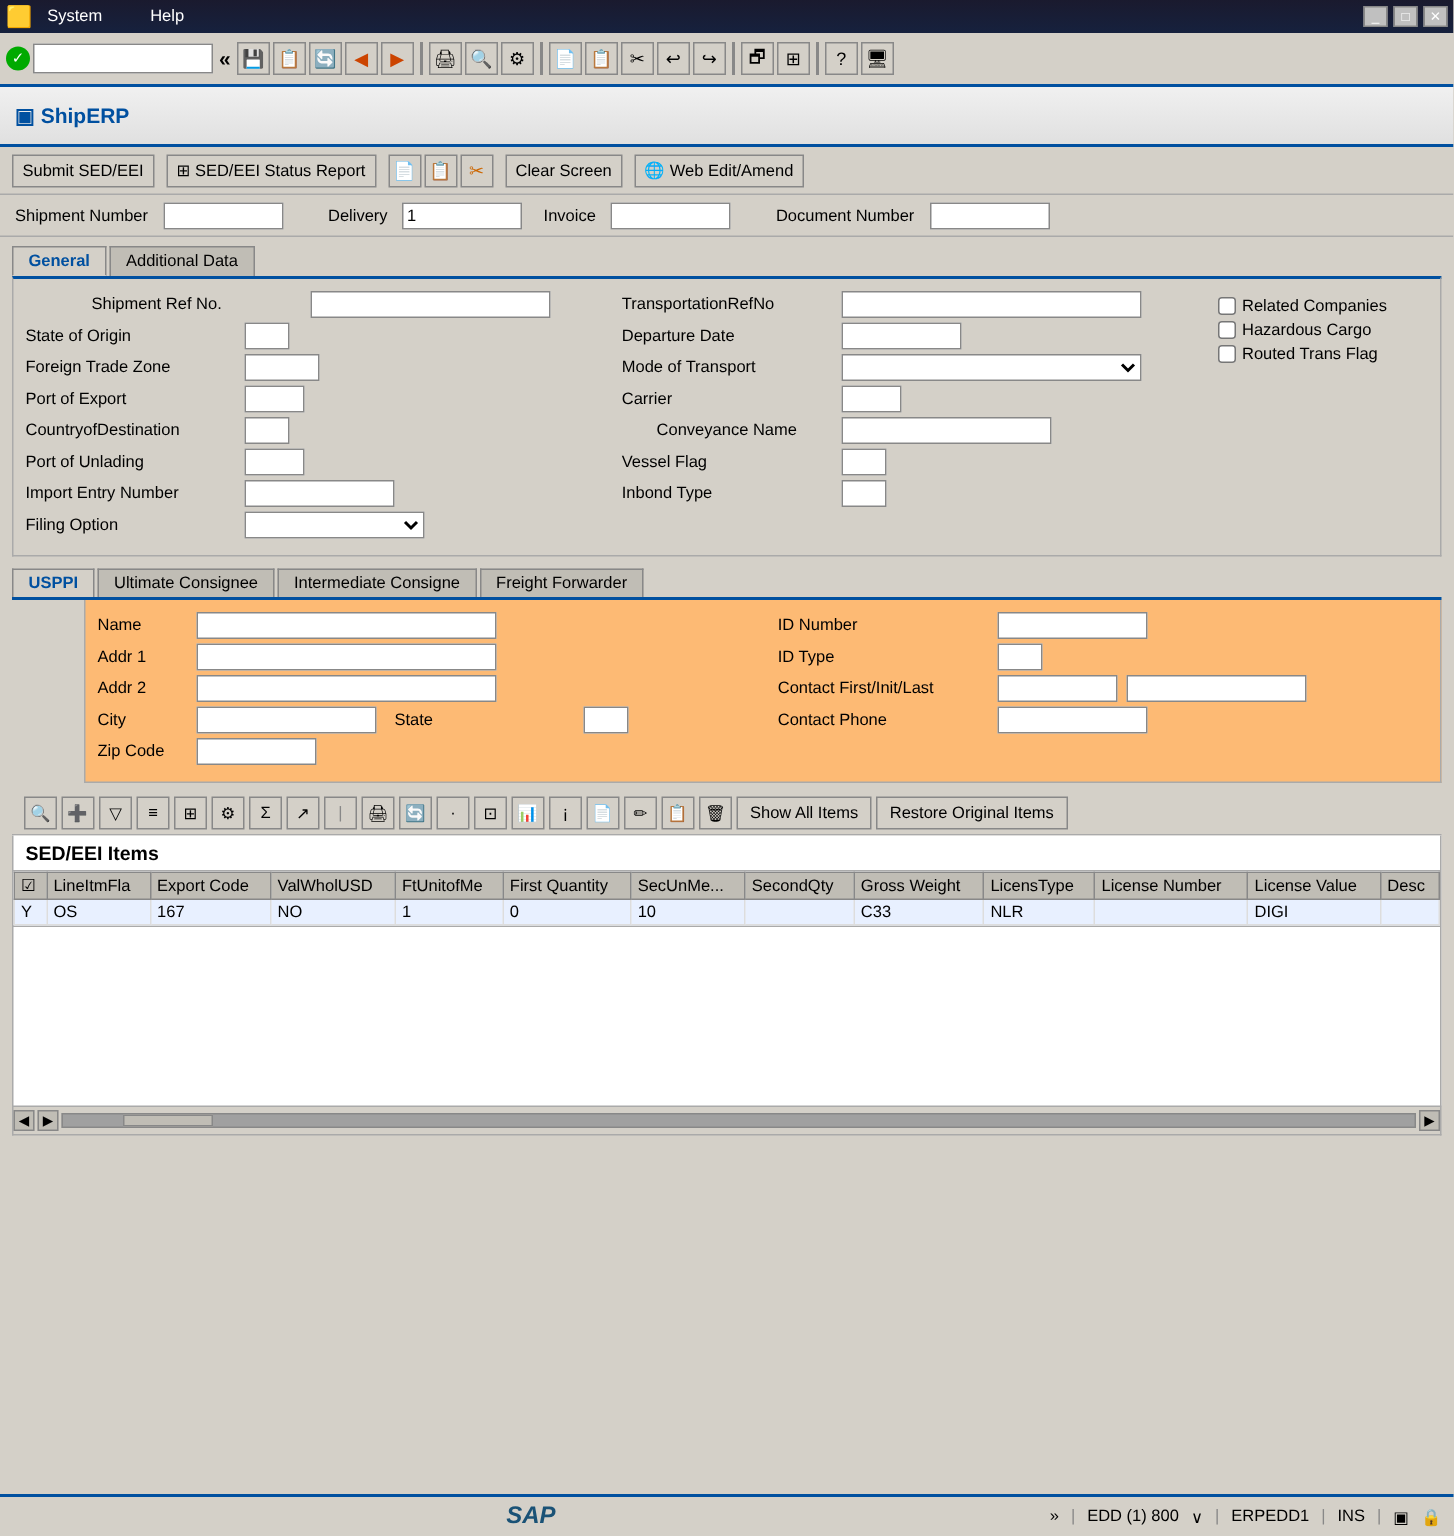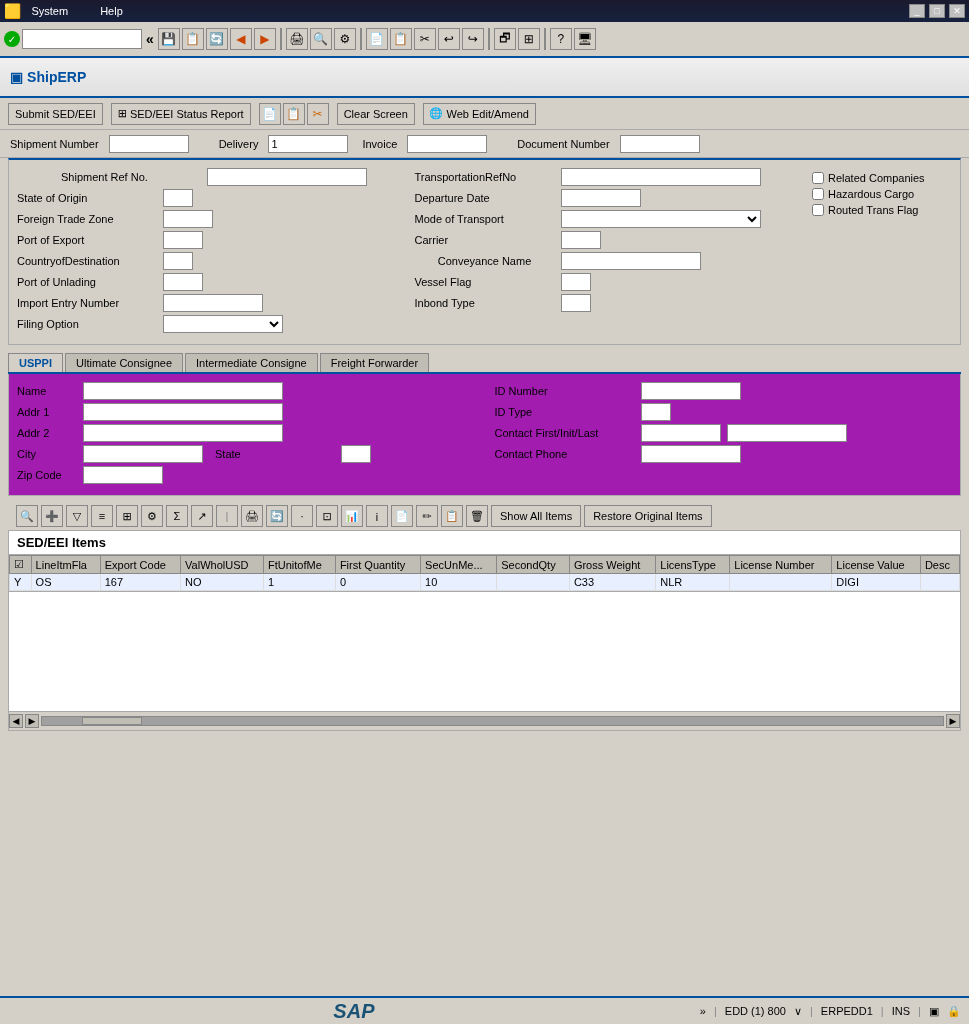--- a/index.html
+++ b/index.html
@@ -146,20 +146,26 @@
     <label class="form-label">Shipment Number</label>
     <input class="form-input form-input-md" style="width: 80px;">
     <label class="form-label" style="margin-left:20px;">Delivery</label>
     <input class="form-input form-input-md" value="1" style="width: 80px;">
     <label class="form-label" style="margin-left:4px;">Invoice</label>
     <input class="form-input form-input-md" style="width: 80px;">
     <label class="form-label" style="margin-left:20px;">Document Number</label>
     <input class="form-input form-input-md" style="width: 80px;">
   </div>
 
+  <div style="padding:6px 8px 0 8px;background:#d4d0c8;">
+    <div class="tab-container" style="padding:0;">
+      <div class="tab active">General</div>
+      <div class="tab">Additional Data</div>
+    </div>
+  </div>
 
   <div style="background:#d4d0c8;border-top:2px solid #0050a0;margin:0 8px;border:1px solid #aaa;border-top:2px solid #0050a0;padding:8px;">
     <div style="display:flex;gap:20px;">
 
       <div style="flex:1;">
         <div class="form-group">
           <label style="min-width:140px;margin-left:44px;">Shipment Ref No.</label>
           <input class="form-input" style="width: 160px;">
         </div>
         <div class="form-group">
@@ -241,21 +247,21 @@
   </div>
 
   <div style="margin:8px 8px 0 8px;">
     <div class="usppi-tabs" style="margin:0;padding:0;border-bottom:2px solid #0050a0;">
       <div class="usppi-tab active">USPPI</div>
       <div class="usppi-tab">Ultimate Consignee</div>
       <div class="usppi-tab">Intermediate Consigne</div>
       <div class="usppi-tab">Freight Forwarder</div>
     </div>
 
-    <div style="background:#a21caf;border:1px solid #aaa;border-top:none;padding:8px;">
+    <div style="background:#fdba74;border:1px solid #aaa;border-top:none;padding:8px;margin-left:48px;">
       <div style="display:flex;gap:20px;">
 
         <div style="flex:1;">
           <div class="form-group">
             <label style="min-width:60px;">Name</label>
             <input class="form-input" style="width: 200px;">
           </div>
           <div class="form-group">
             <label style="min-width:60px;">Addr 1</label>
             <input class="form-input" style="width: 200px;">
@@ -377,21 +383,21 @@
       </div>
       <div class="scroll-arrow">▶</div>
     </div>
   </div>
 
   <div style="height:40px;"></div>
 </div>
 
 <div class="status-bar">
   <div style="display:flex;align-items:center;justify-content:center;flex:1;">
-    <span style="color:#1a5276;font-size:20px;font-weight:bold;font-style:italic;">SAP</span>
+    <span style="color:#1a5276;font-size:16px;font-weight:bold;font-style:italic;">SAP</span>
   </div>
   <div class="status-right">
     <span>»</span>
     <span class="status-sep">|</span>
     <span>EDD (1) 800</span>
     <span>∨</span>
     <span class="status-sep">|</span>
     <span>ERPEDD1</span>
     <span class="status-sep">|</span>
     <span>INS</span>

